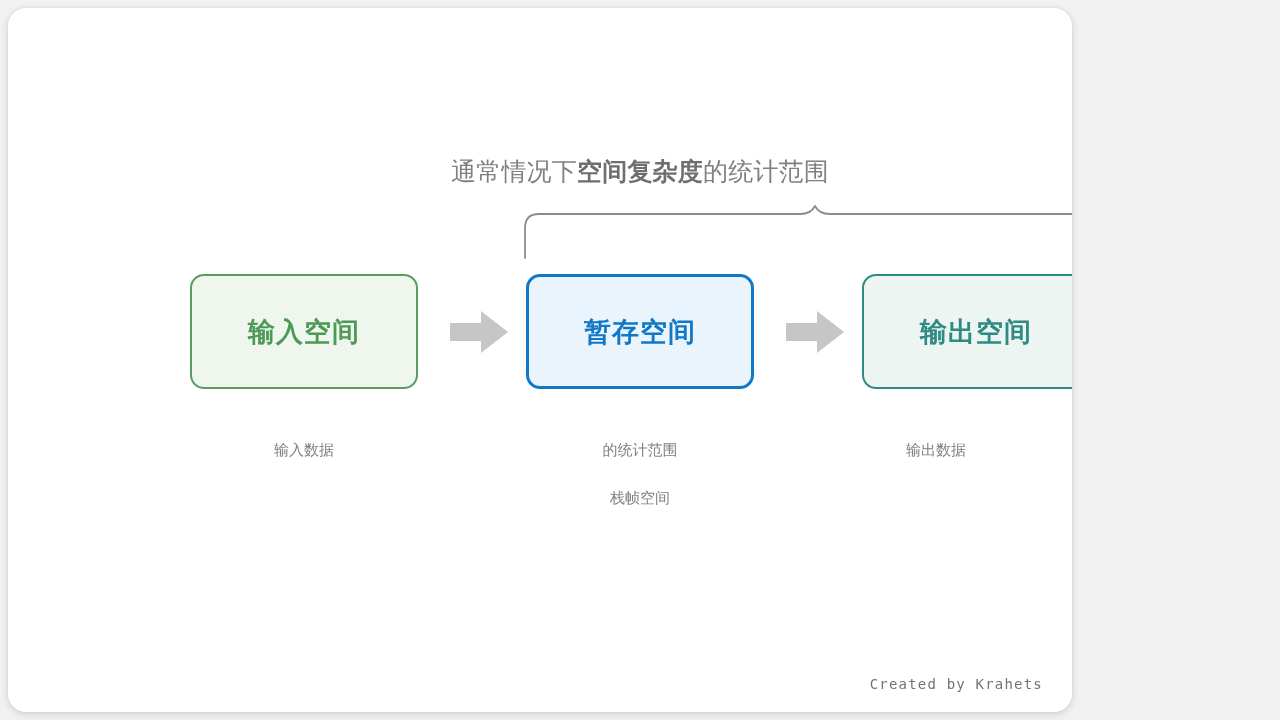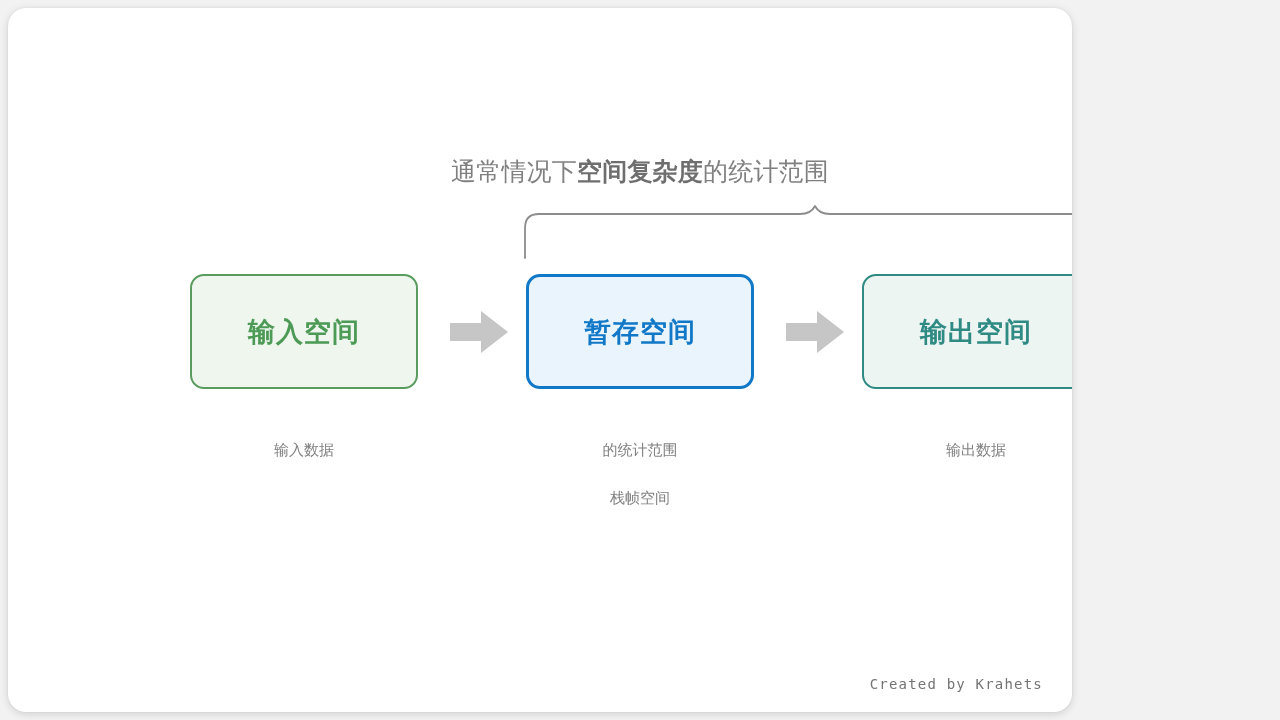--- a/index.html
+++ b/index.html
@@ -115,21 +115,21 @@
     top: 0;
     width: 228px;
     text-align: center;
     color: #808080;
     font-size: 15px;
     line-height: 48px;
   }
   .label-col div { white-space: nowrap; }
   .col-1 { left: 0px; }
   .col-2 { left: 336px; }
-  .col-3 { left: 672px; }
+  .col-3 { left: 632px; }
 
   
   .credit {
     position: absolute;
     right: 29px;
     bottom: 20px;
     font-family: "DejaVu Sans Mono", "Liberation Mono", monospace;
     font-size: 14px;
     color: #737373;
     letter-spacing: 1.2px;

